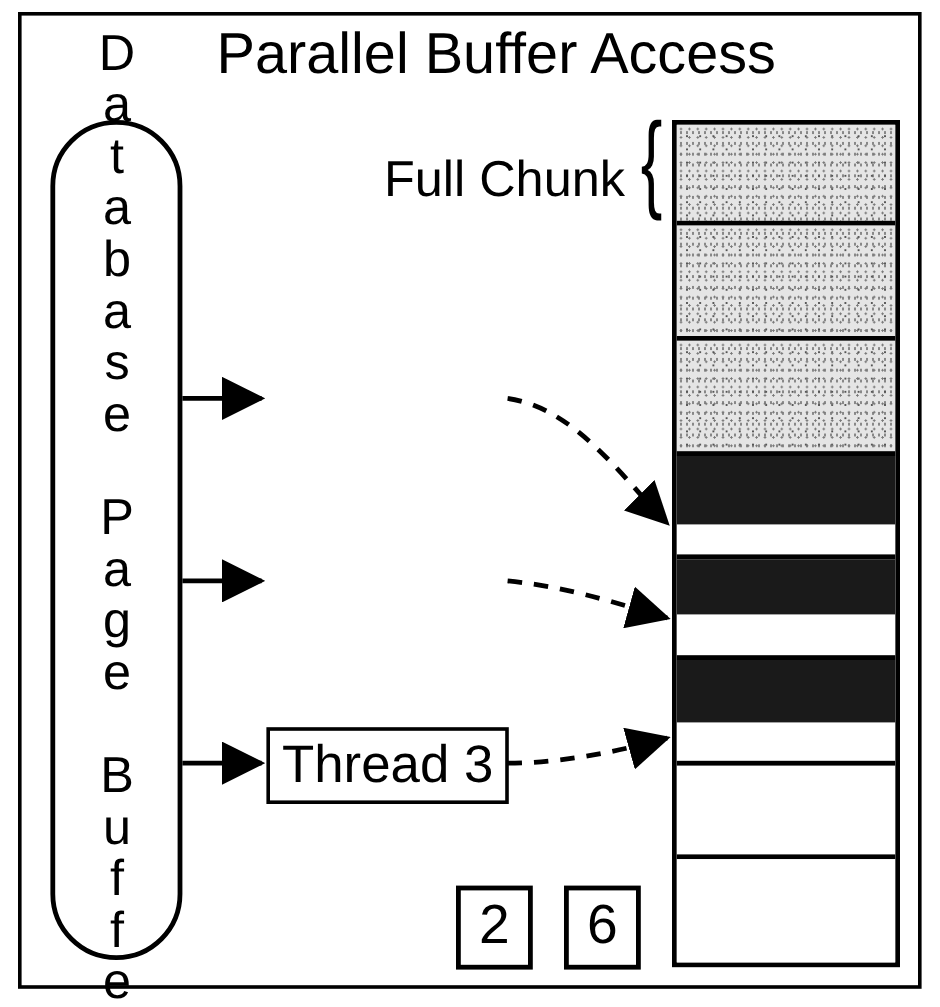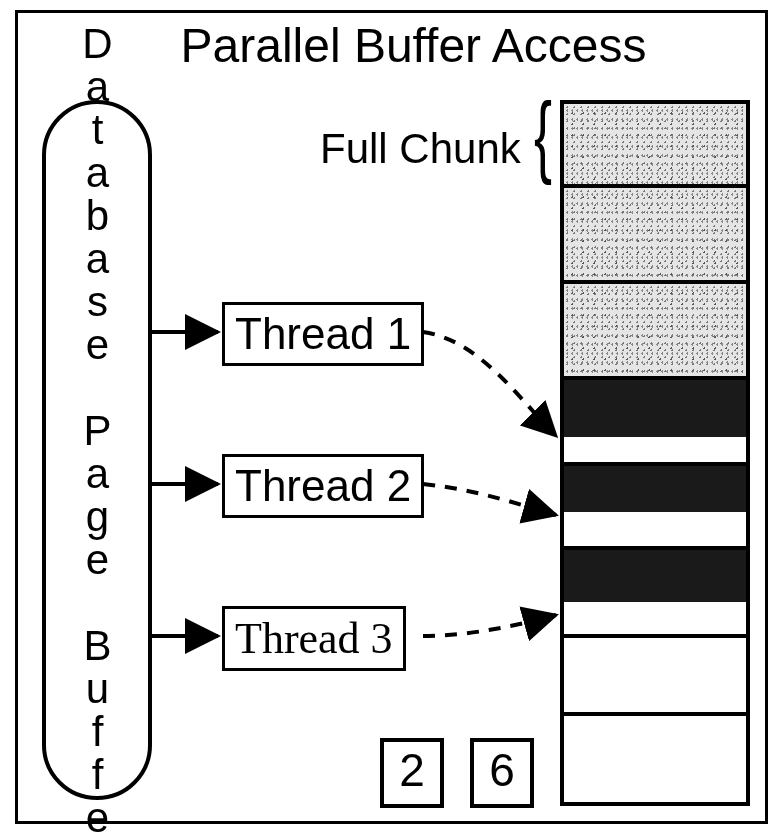--- a/index.html
+++ b/index.html
@@ -144,27 +144,21 @@
 
 <div class="canvas">
   <div class="frame"></div>
 
   <div class="title">Parallel Buffer Access</div>
 
   <div class="pill">
     <span class="pill-label">Database Page Buffer</span>
   </div>
 
-  <div class="thread-box" style="left:222px; top:302px;">
-    <span>Thread 1</span>
-  </div>
-  <div class="thread-box" style="left:222px; top:454px;">
-    <span>Thread 2</span>
-  </div>
-  <div class="thread-box" style="left:222px; top:606px;font-family:Liberation Serif, serif;">
+  <div class="thread-box" style="left:222px; top:606px;">
     <span>Thread 3</span>
   </div>
 
   <div class="num-box" style="left:380px; top:738px;">2</div>
   <div class="num-box" style="left:470px; top:738px;">6</div>
 
   <div class="stack">
     <div class="chunk full" style="height:84px"></div>
     <div class="chunk full" style="height:96px"></div>
     <div class="chunk full" style="height:96px"></div>

